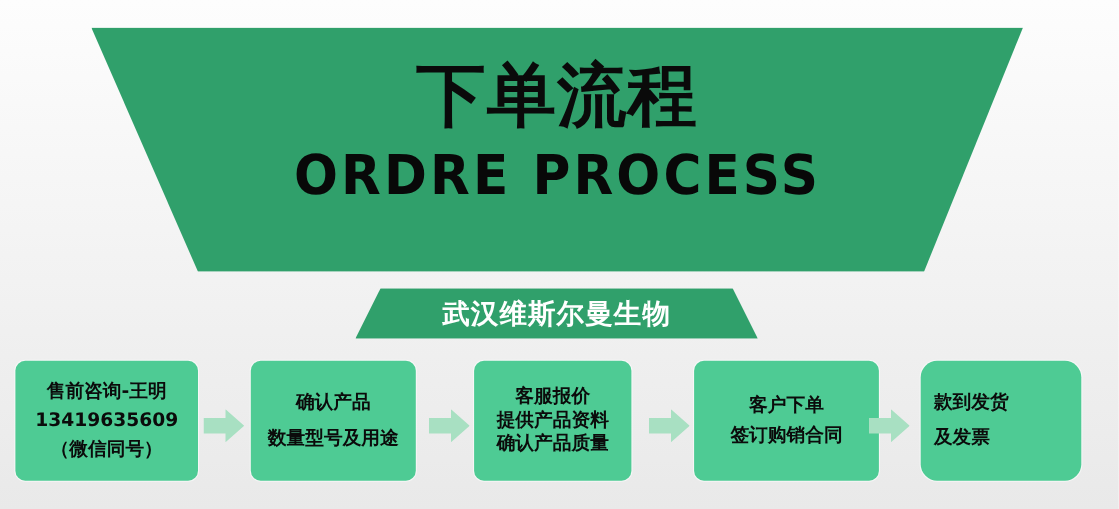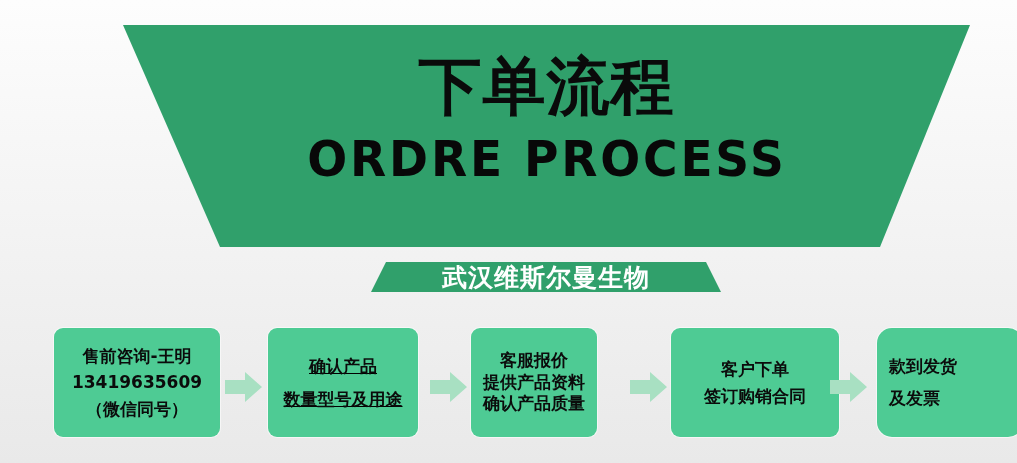--- a/index.html
+++ b/index.html
@@ -3,21 +3,21 @@
 <meta charset="utf-8">
 <style>
   html,body{margin:0;padding:0;}
   body{
     width:1017px;height:463px;
     font-family:"DejaVu Sans","Liberation Sans",sans-serif;
     background:linear-gradient(to bottom,#fdfdfd 0%,#f7f7f7 30%,#eeeeee 75%,#e9e9e9 100%);
     overflow:hidden;
     position:relative;
   }
-  #stage{position:absolute;inset:0;margin-left:40px;}
+  #stage{position:absolute;inset:0;}
 
   
   .banner{
     position:absolute;
     left:83px; top:25px;
     width:847px; height:222px;
     background:var(--green-dark,#30a06b);
     clip-path:polygon(0px 0px, 847px 0px, 757px 222px, 97px 222px);
     -webkit-clip-path:polygon(0px 0px, 847px 0px, 757px 222px, 97px 222px);
   }
@@ -46,21 +46,21 @@
     margin:14px 0 0 0;
     white-space:nowrap;
     transform:scaleX(0.94);
     transform-origin:center;
   }
 
   
   .subbanner{
     position:absolute;
     left:323px; top:262px;
-    width:366px; height:30px;
+    width:366px; height:46px;
     background:var(--green-dark,#30a06b);
     clip-path:polygon(23px 0px, 343px 0px, 366px 46px, 0px 46px);
     -webkit-clip-path:polygon(23px 0px, 343px 0px, 366px 46px, 0px 46px);
     display:flex;align-items:center;justify-content:center;
   }
   .subbanner-text{
     color:#ffffff;
     font-size:25px;
     font-weight:700;
     letter-spacing:1px;
@@ -92,23 +92,23 @@
     text-align:center;
     line-height:1.32;
     font-size:16px;
     padding:0 6px;
   }
   .step-lines .ln{display:block;white-space:nowrap;}
 
   
   #step-1{left:14px;width:166px;}
   #step-1 .step-lines{font-size:17px;line-height:1.55;}
-  #step-2{left:228px;width:150px;text-decoration:underline;}
+  #step-2{left:228px;width:150px;}
   #step-2 .step-lines{font-size:17px;line-height:1.9;}
-  #step-3{left:431px;width:126px;}
+  #step-3{left:431px;width:143px;}
   #step-3 .step-lines{font-size:17px;line-height:1.28;}
   #step-4{left:631px;width:168px;}
   #step-4 .step-lines{font-size:17px;line-height:1.55;}
   #step-5{left:837px;width:146px;}
   #step-5{justify-content:flex-start;border-radius:15px;}
   #step-5 .step-lines{font-size:17px;line-height:1.85;text-align:left;padding-left:12px;}
 
   
   .arrow{
     position:absolute;

